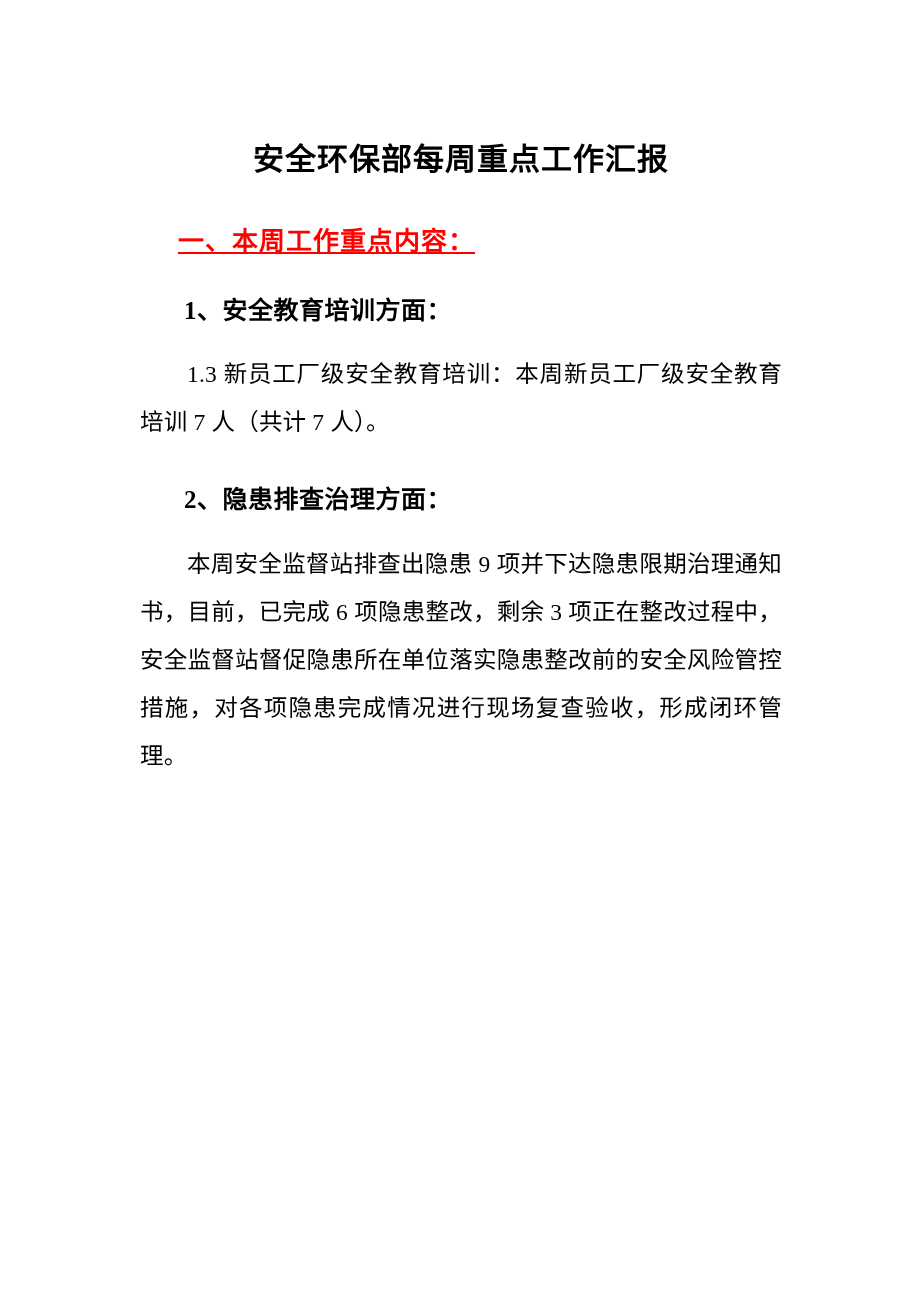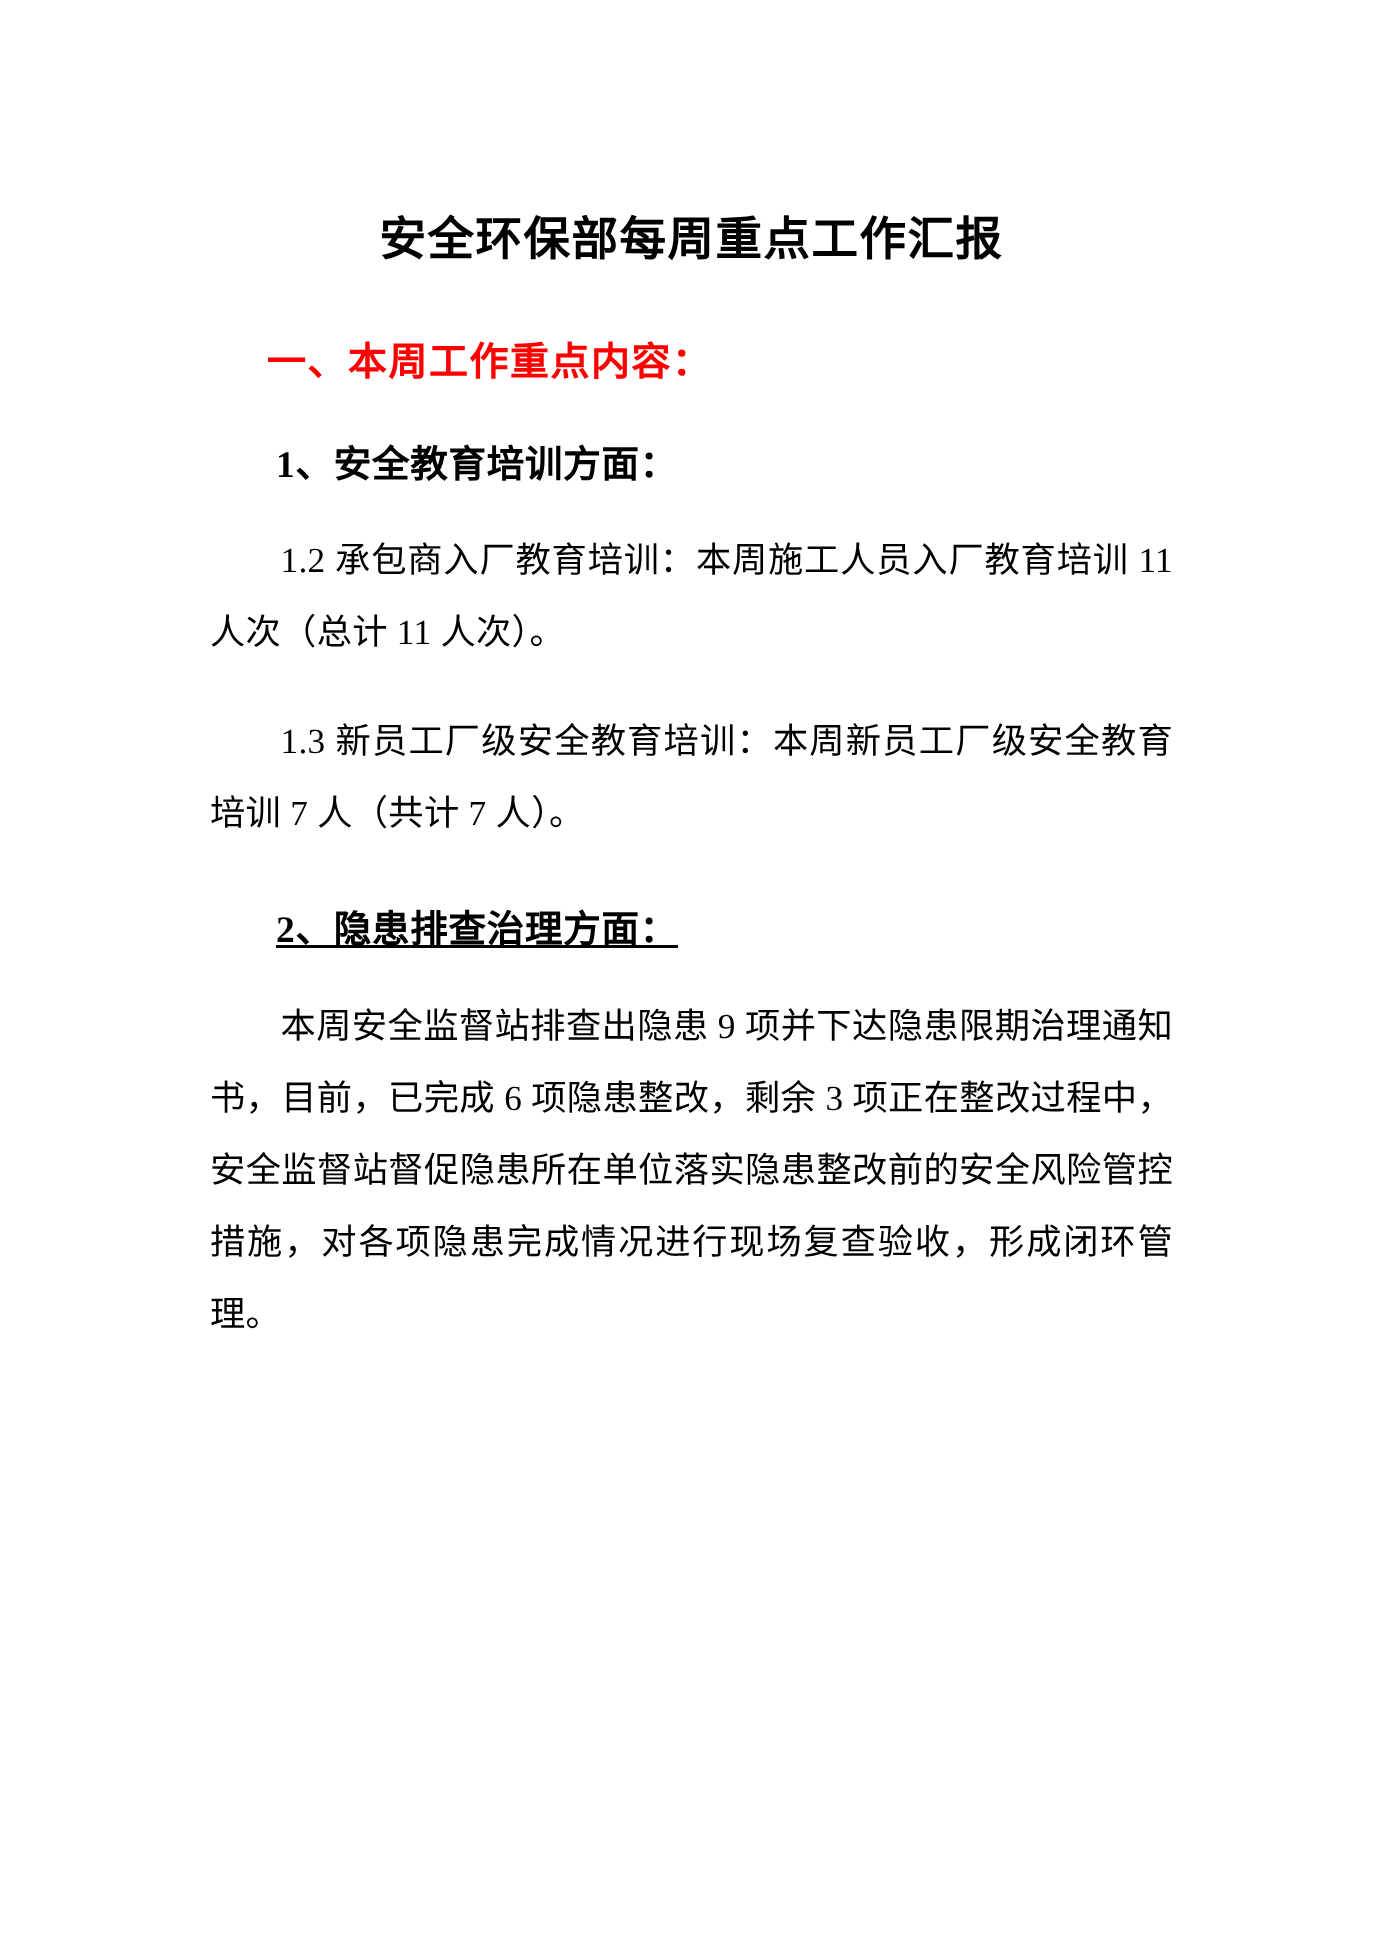--- a/index.html
+++ b/index.html
@@ -45,37 +45,37 @@
   
   .heading-1 {
     margin: 0;
     padding-top: 46px;
     font-size: 26px;
     font-weight: bold;
     color: #ff0000;
     letter-spacing: 1px;
     text-indent: 38px;
     line-height: 1.25;
+    text-decoration: underline;
   }
 
   
   .heading-2 {
     margin: 0;
     padding-top: 36px;
     font-size: 25px;
     font-weight: bold;
     color: #000000;
     letter-spacing: 0.5px;
     text-indent: 44px;
     line-height: 1.25;
   }
 
   .heading-2.spaced-top {
     padding-top: 38px;
-    text-decoration: underline;
   }
 
   
   .body-para {
     margin: 0;
     padding-top: 25px;
     font-size: 23.5px;
     line-height: 48px;
     text-align: justify;
     text-justify: inter-ideograph;
@@ -99,21 +99,20 @@
 <div class="page">
   <div class="content">
 
     <h1 class="doc-title">安全环保部每周重点工作汇报</h1>
 
     <h2 class="heading-1">一、本周工作重点内容：</h2>
 
     <h3 class="heading-2">1、安全教育培训方面：</h3>
 
 
-    <p class="body-para">1.2 承包商入厂教育培训：本周施工人员入厂教育培训 11 人次（总计 11 人次）。</p>
 
     <p class="body-para">1.3 新员工厂级安全教育培训：本周新员工厂级安全教育培训 7 人（共计 7 人）。</p>
 
     <h3 class="heading-2 spaced-top">2、隐患排查治理方面：</h3>
 
     <p class="body-para">本周安全监督站排查出隐患 9 项并下达隐患限期治理通知书，目前，已完成 6 项隐患整改，剩余 3 项正在整改过程中，安全监督站督促隐患所在单位落实隐患整改前的安全风险管控措施，对各项隐患完成情况进行现场复查验收，形成闭环管理。</p>
 
     <div class="tail-space"></div>
 
   </div>

